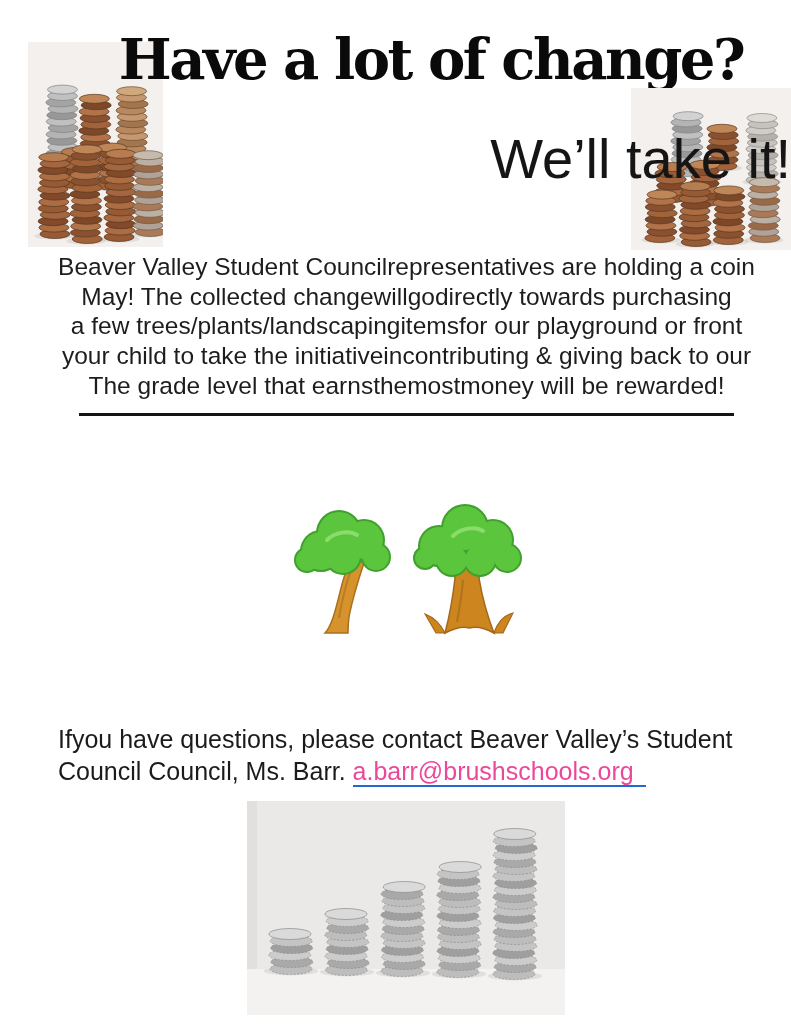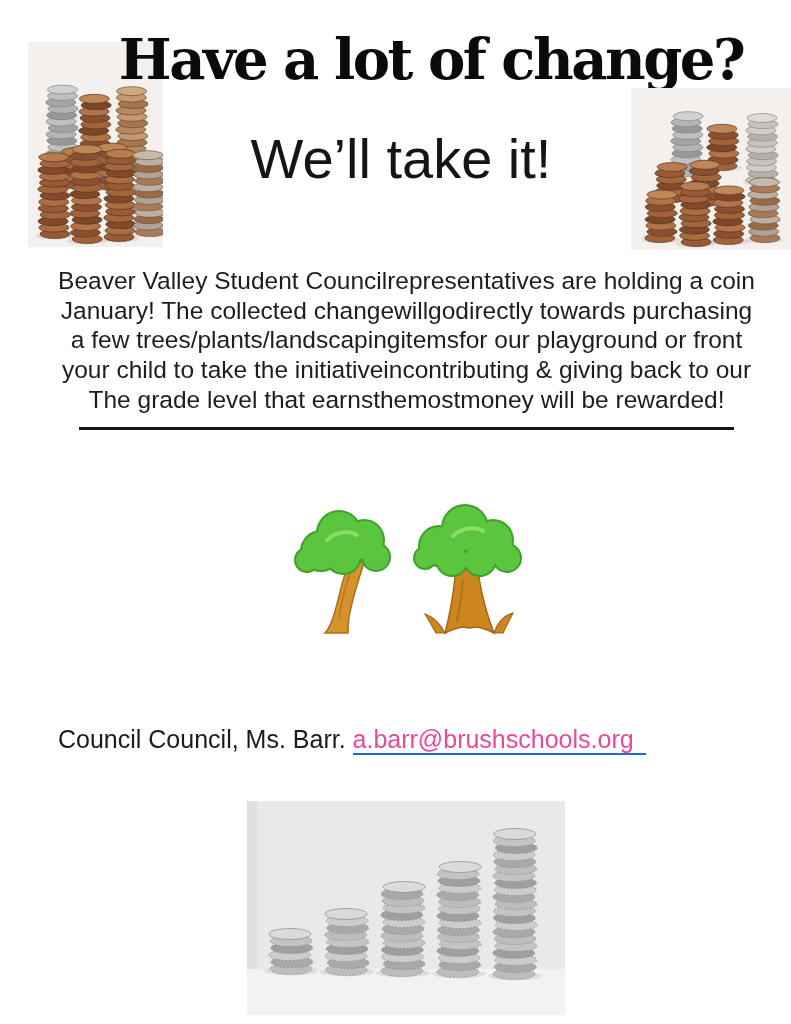--- a/index.html
+++ b/index.html
@@ -9,24 +9,24 @@
   .photo{position:absolute;}
   .photo-tl{left:17px;top:42px;width:135px;height:205px;}
   .photo-tr{left:620px;top:88px;width:165px;height:162px;}
   .photo-bottom{left:236px;top:801px;width:318px;height:214px;}
   svg{display:block;}
 
   .title{position:absolute;left:100px;top:26px;width:640px;margin:0;text-align:center;
          font-family:"DejaVu Serif",serif;font-weight:700;font-size:56px;letter-spacing:-2.5px;
          color:#0a0a0a;white-space:nowrap;}
 
-  .subtitle{position:absolute;left:0;top:126px;width:780px;text-align:center;
+  .subtitle{position:absolute;left:0;top:126px;width:780px;text-align:right;
             font-size:56px;color:#151515;white-space:nowrap;}
 
-  .body-text{position:absolute;left:45px;top:266px;width:701px;text-align:center;
+  .body-text{position:absolute;left:45px;top:252px;width:701px;text-align:center;
              font-size:24.5px;line-height:29.6px;color:#1d1d1d;}
   .bline{white-space:nowrap;}
   .reward{margin-top:1px;}
   .reward-inner{display:inline-block;border-bottom:3px solid #141414;padding:0 10px 12px;white-space:nowrap;}
 
   .trees{left:266px;top:502px;width:278px;height:134px;}
 
   .note{position:absolute;left:45px;top:636px;width:701px;text-align:center;
         font-size:24.5px;line-height:30px;font-weight:700;font-style:italic;color:#161616;}
   .note div{white-space:nowrap;}
@@ -251,21 +251,21 @@
         <ellipse cx="131.80946045436104" cy="106.6" rx="15" ry="4.5" fill="#bcb0a4" stroke="#6f5a46" stroke-width="0.7"></ellipse>
         <ellipse cx="133.68108521700105" cy="100.4" rx="15" ry="4.5" fill="#aa7a58" stroke="#6f5a46" stroke-width="0.7"></ellipse>
         <ellipse cx="133.28295804856705" cy="94.19999999999999" rx="15" ry="4.5" fill="#c6baac" stroke="#6f5a46" stroke-width="0.7"></ellipse>
       </svg>
   </div>
 
   <div class="subtitle">We’ll take it!</div>
 
   <div class="body-text">
     <div class="bline">Beaver Valley Student Councilrepresentatives are holding a coin</div>
-    <div class="bline">January! The collected changewillgodirectly towards purchasing</div>
+    <div class="bline">May! The collected changewillgodirectly towards purchasing</div>
     <div class="bline">a few trees/plants/landscapingitemsfor our playground or front</div>
     <div class="bline">your child to take the initiativeincontributing &amp; giving back to our</div>
     <div class="reward">
       <span class="reward-inner">The grade level that earnsthemostmoney will be rewarded!</span>
     </div>
   </div>
 
   <div class="photo trees" aria-label="two cartoon trees">
     <svg width="278" height="134" viewBox="0 0 278 134">
 
@@ -312,20 +312,21 @@
           <circle cx="175" cy="58" r="15"></circle>
           <circle cx="203" cy="58" r="15"></circle>
         <circle cx="148" cy="56" r="10"></circle>
       </g>
       <path d="M176,34 C184,26 198,24 206,29" stroke="#8add69" stroke-width="4" stroke-linecap="round" fill="none"></path>
     </svg>
   </div>
 
 
   <div class="contact">
+    <div>Ifyou have questions, please contact Beaver Valley’s Student</div>
     <div>
       <span>Council Council, Ms. Barr. </span><a class="email">a.barr@brushschools.org</a>
     </div>
   </div>
 
   <div class="photo photo-bottom" aria-label="ascending stacks of silver coins">
     <svg id="svg-bottom" width="318" height="214" viewBox="0 0 318 214">
         <rect x="0" y="0" width="318" height="168" fill="#ebe9e8"></rect>
         <rect x="0" y="168" width="318" height="46" fill="#f3f2f1"></rect>
         <rect x="0" y="0" width="10" height="168" fill="#e2e0df"></rect>

